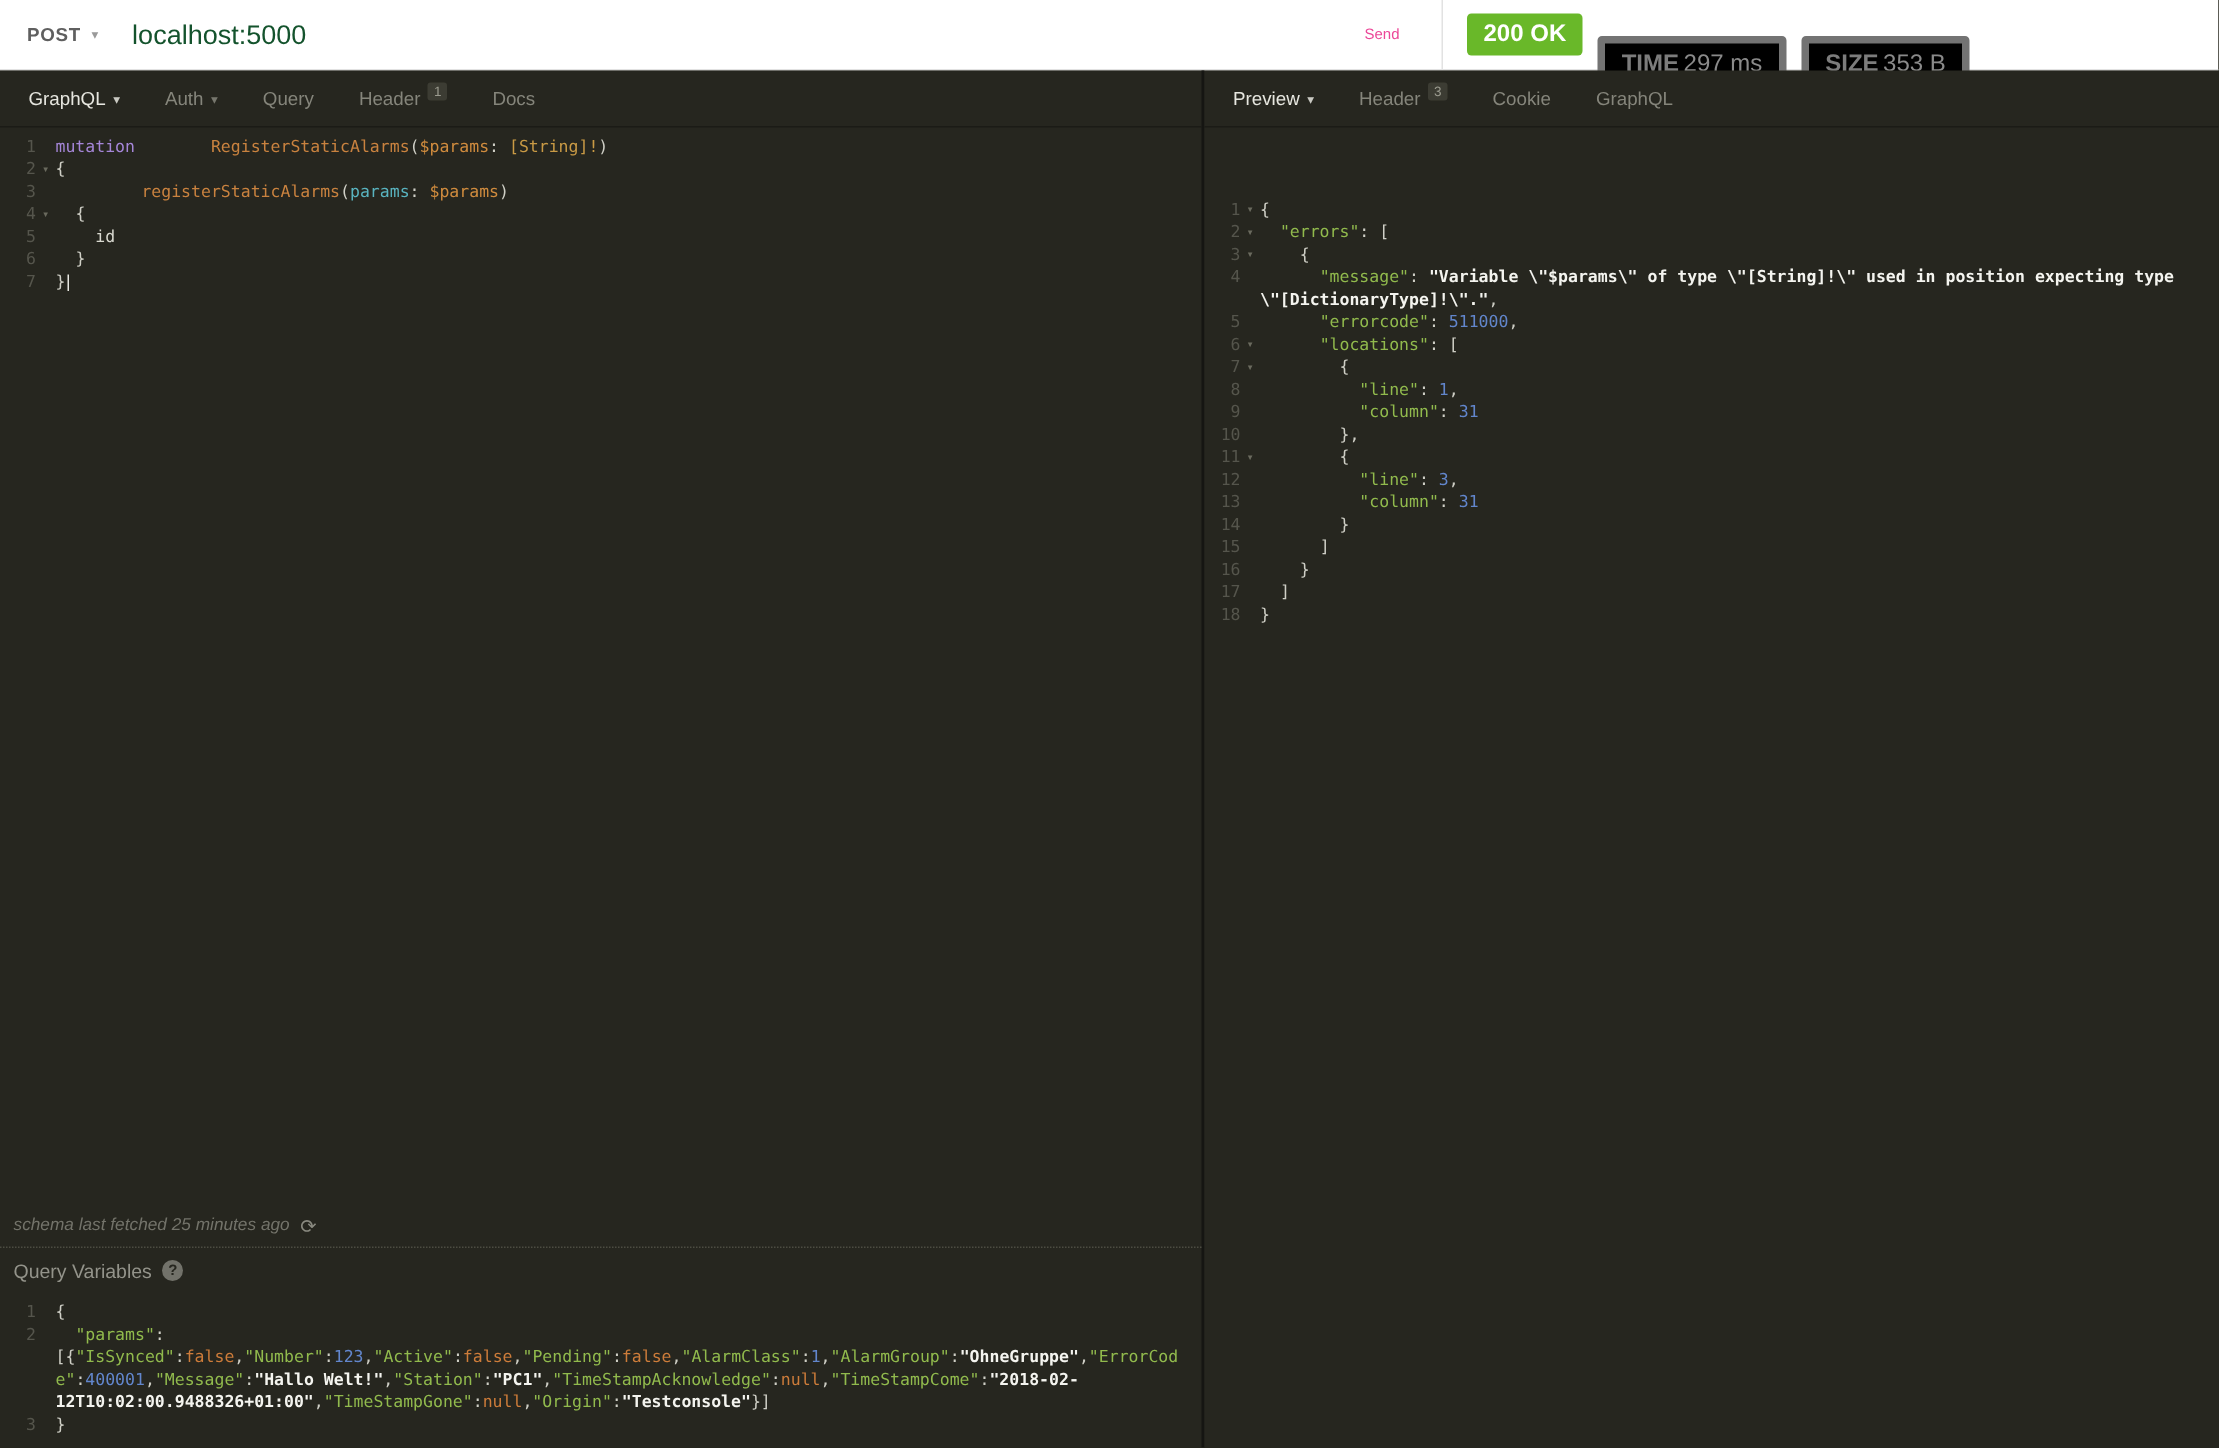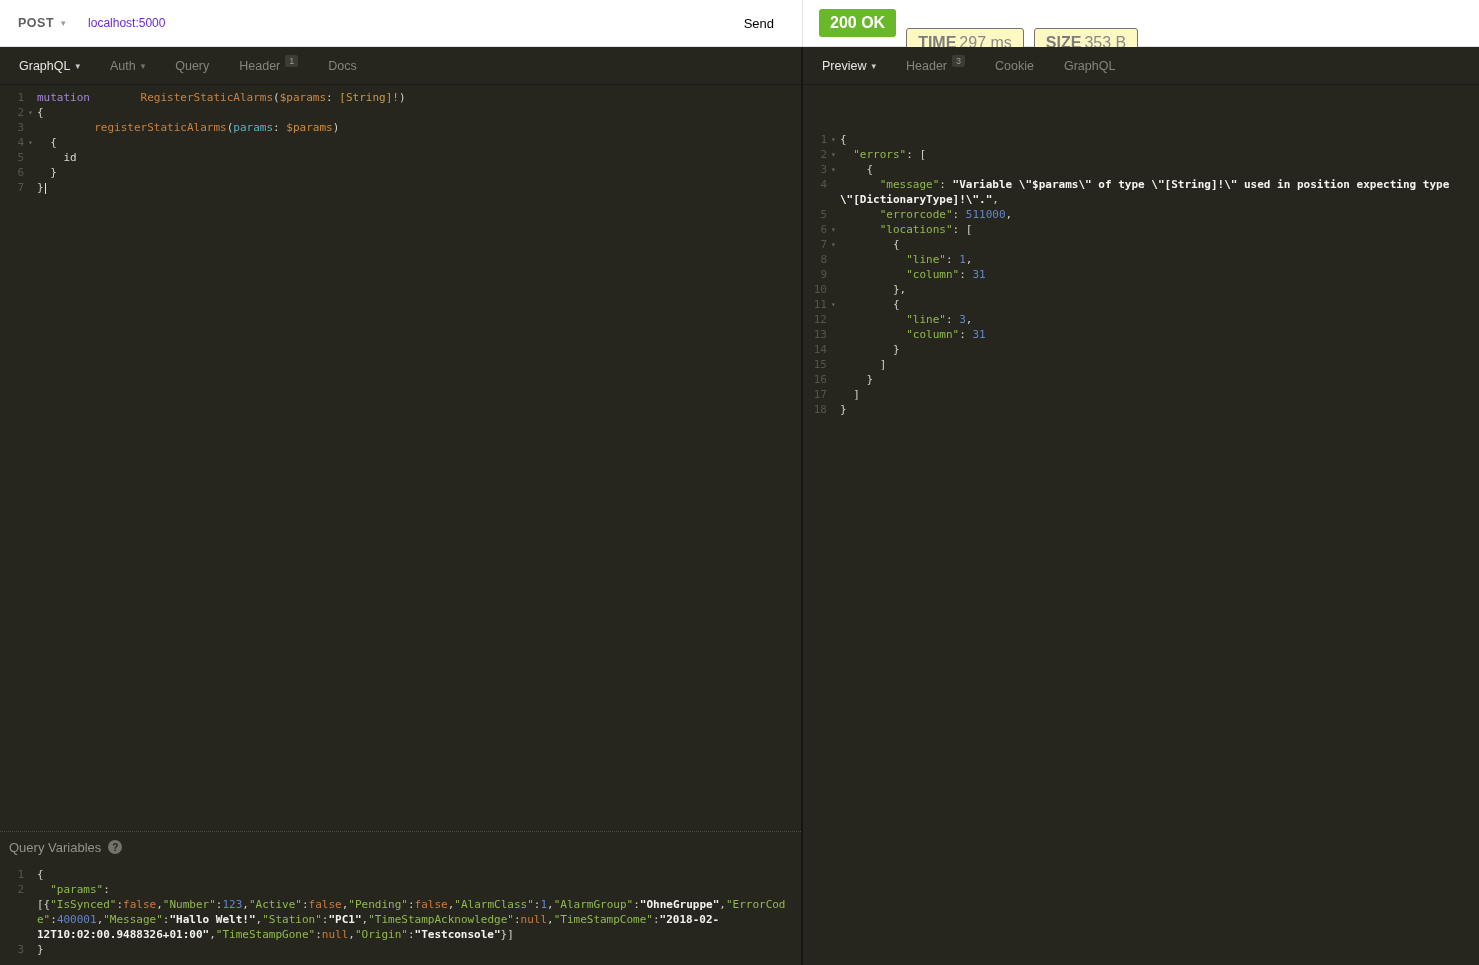--- a/index.html
+++ b/index.html
@@ -2,31 +2,31 @@
 <html><head>
 <meta charset="utf-8">
 <style>
   * { margin:0; padding:0; box-sizing:border-box; }
   html,body { width:1479px; height:965px; overflow:hidden; background:#26261f;
               font-family:"Liberation Sans", sans-serif; }
   .app { width:1479px; height:965px; display:flex; flex-direction:column; }
 
   
   .topbar { height:47px; flex:none; display:flex; background:#ffffff; border-bottom:1px solid #e2e2e2; }
-  .topbar-left { width:803px; flex:none; display:flex; align-items:center; padding:0 18px;
+  .topbar-left { width:962px; flex:none; display:flex; align-items:center; padding:0 18px;
                  border-right:1px solid #e2e2e2; }
   .method { display:flex; align-items:center; gap:7px; color:#5f5f5f; font-size:12.5px;
             font-weight:700; letter-spacing:.5px; cursor:pointer; }
   .method .caret { color:#9a9a9a; font-size:9px; font-weight:400; }
-  .url { margin-left:22px; color:#6d28d9; font-size:12px; flex:1; }
-  .send-btn { color:#000000; font-size:13px; cursor:pointer; padding:6px 10px; }
+  .url { margin-left:22px; color:#14532d; font-size:18px; flex:1; }
+  .send-btn { color:#ec4899; font-size:10px; cursor:pointer; padding:6px 10px; }
   .topbar-right { flex:1; display:flex; align-items:center; gap:10px; padding:0 16px; }
   .badge { font-size:16px; padding:5px 11px; border-radius:3px; white-space:nowrap; }
   .badge.status { background:#69b829; color:#ffffff; font-weight:600; }
-  .badge.gray { background:#fef9c3; border:1px solid #737373; color:#8a8a8a;margin-top:40px; }
+  .badge.gray { background:#000000; border:5px solid #737373; color:#8a8a8a;margin-top:40px; }
   .badge.gray b { font-weight:700; color:#7c7c7c; margin-right:3px; }
 
   
   .main { flex:1; display:flex; min-height:0; }
   .left-panel { width:803px; flex:none; display:flex; flex-direction:column;
                 background:#26261f; border-right:2px solid #151512; min-height:0; }
   .right-panel { flex:1; display:flex; flex-direction:column; background:#26261f; min-height:0;gap:42px; }
 
   .tabbar { height:38px; flex:none; display:flex; align-items:stretch; padding:0 4px;
             border-bottom:1px solid #1b1b16; }
@@ -163,20 +163,24 @@
             <span class="line-content"><span class="tk-txt">  </span><span class="tk-p">}</span></span>
           </div>
           <div class="code-line">
             <span class="gutter">
               <span class="ln">7</span>
               <span class="fold"></span>
             </span>
             <span class="line-content"><span class="tk-p">}</span><span class="cursor"></span></span>
           </div>
         </div>
+      <div class="schema-note">
+        <span class="txt">schema last fetched 25 minutes ago</span>
+        <span class="refresh-icon">⟳</span>
+      </div>
       <div class="qv-header">
         <span>Query Variables</span>
         <span class="help-icon">?</span>
       </div>
       <div class="editor" id="qv-editor">
           <div class="code-line">
             <span class="gutter">
               <span class="ln">1</span>
               <span class="fold"></span>
             </span>

